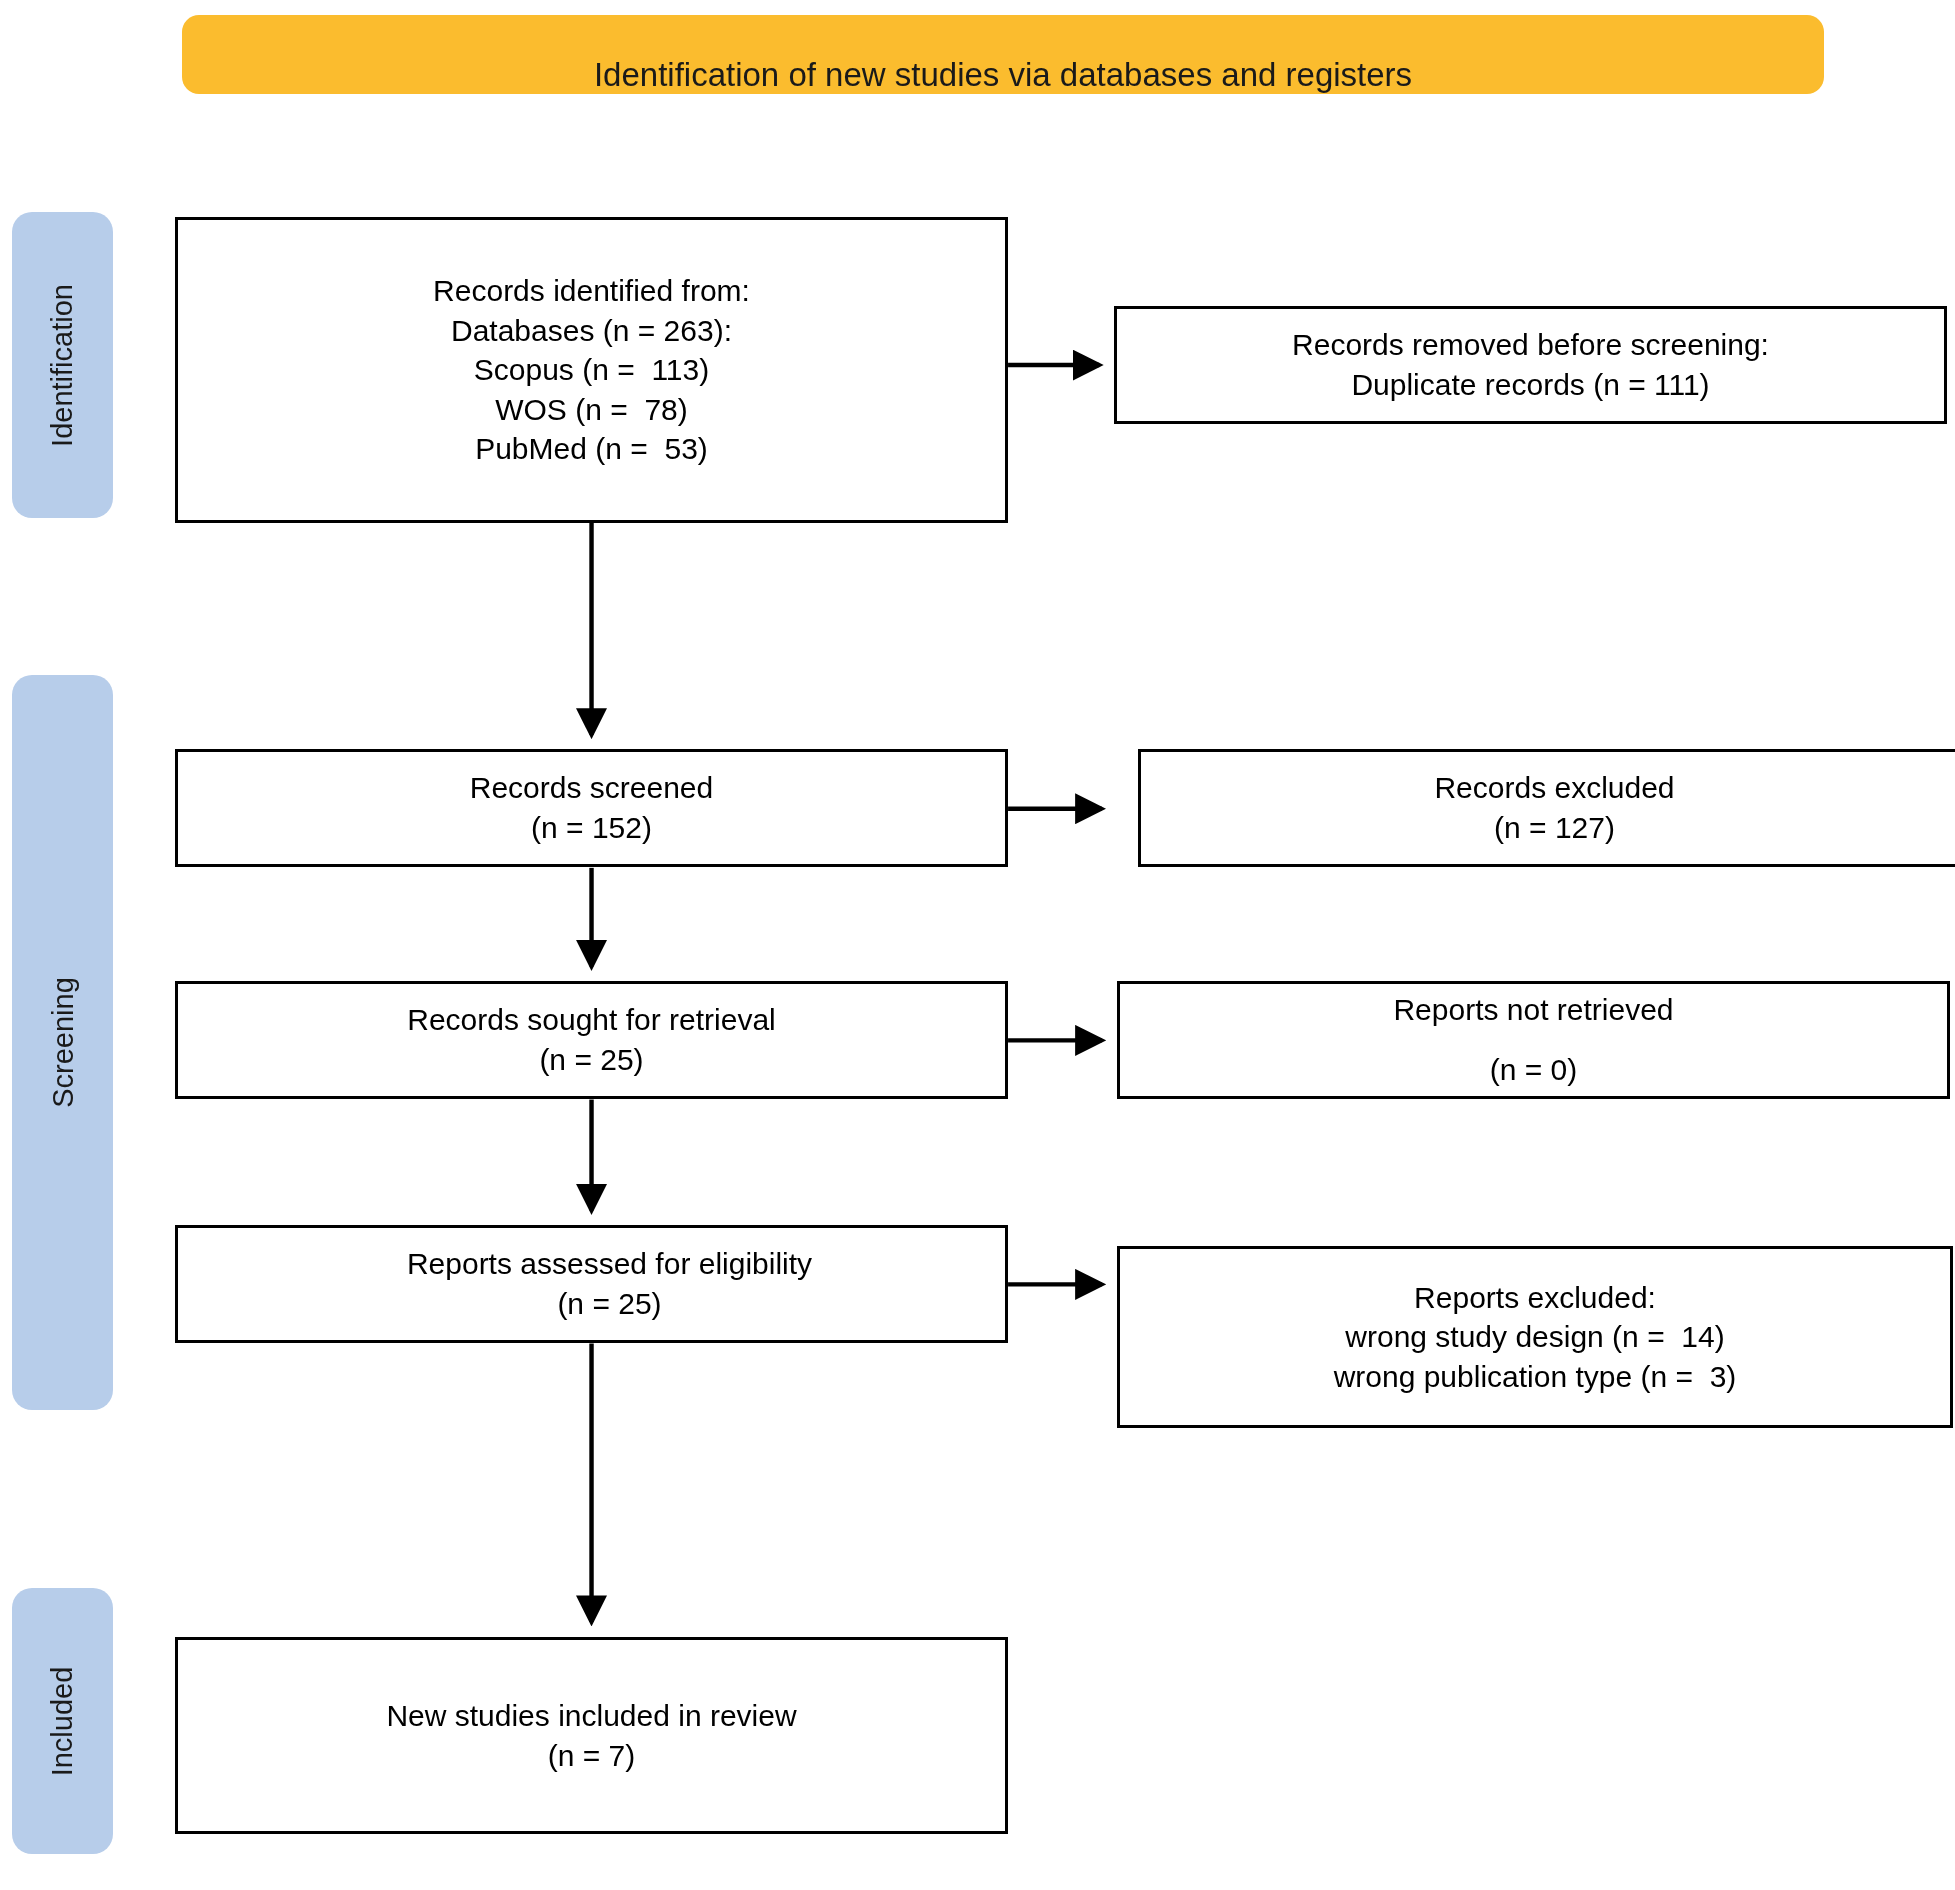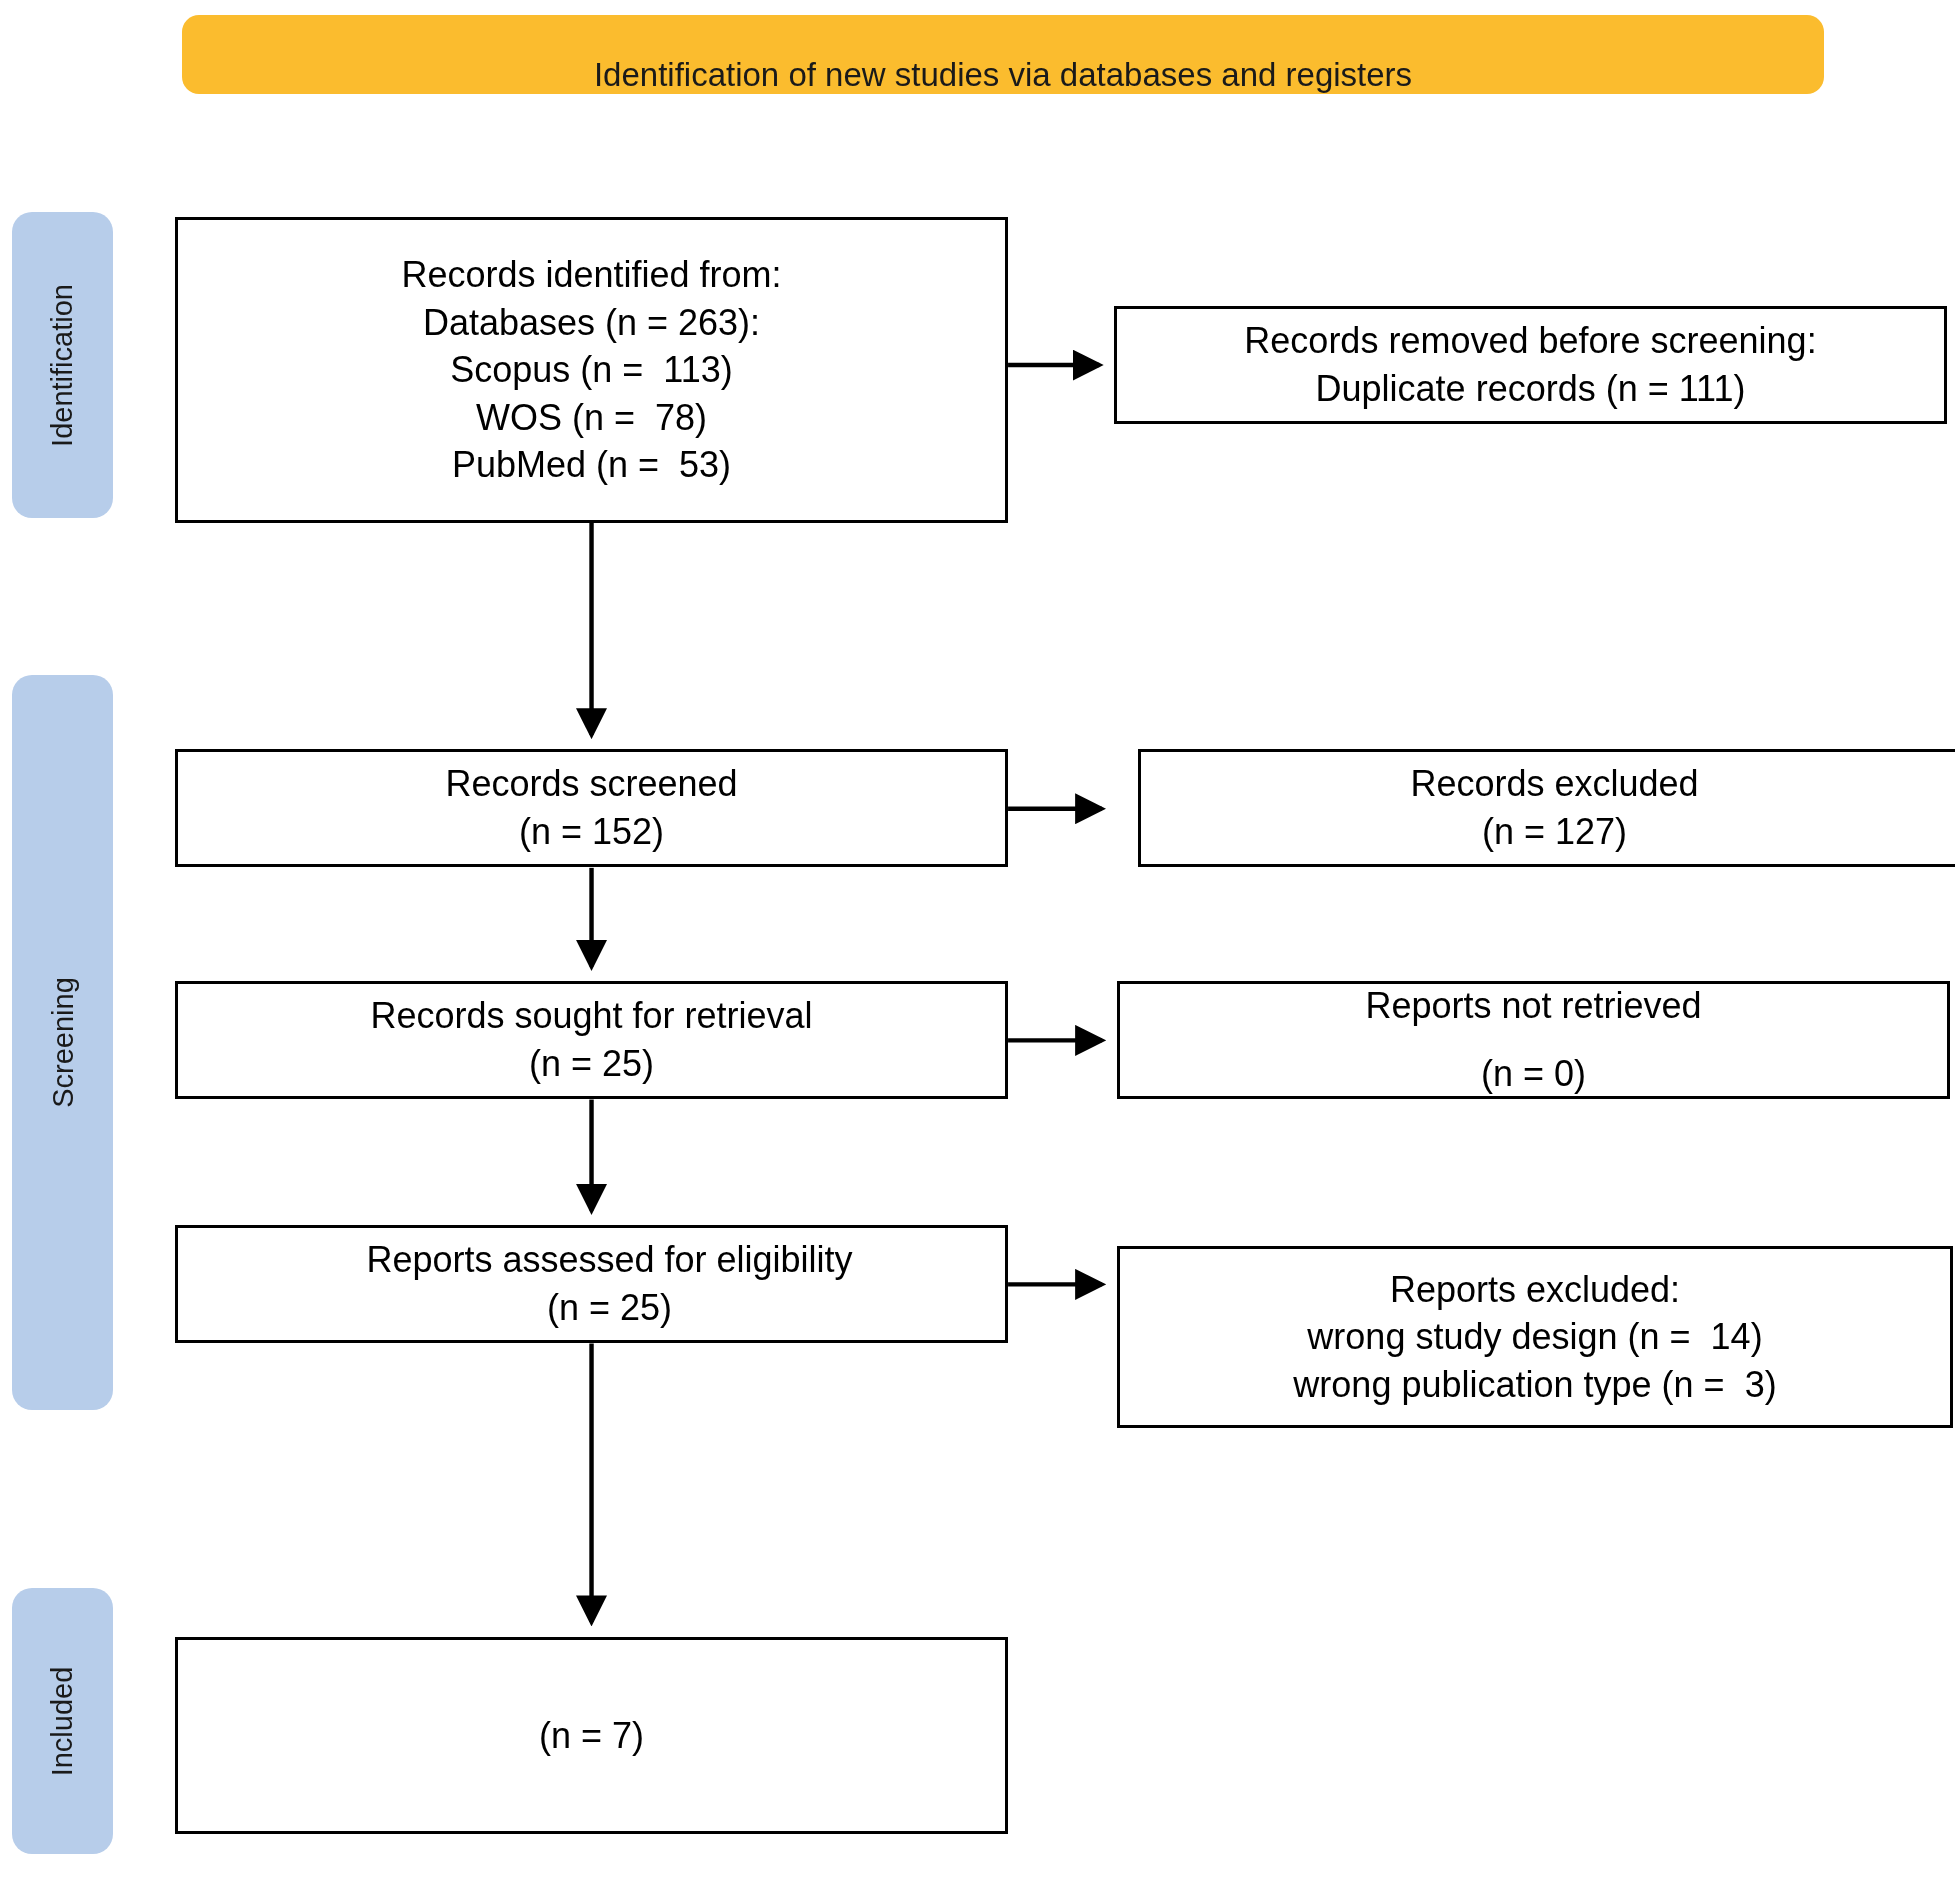--- a/index.html
+++ b/index.html
@@ -73,21 +73,21 @@
   
   .box {
     position: absolute;
     border: 3px solid #000000;
     background: #ffffff;
     box-sizing: border-box;
     display: flex;
     flex-direction: column;
     align-items: center;
     justify-content: center;
-    font-size: 36px;
+    font-size: 30px;
     line-height: 1.32;
     text-align: center;
     padding: 5px 12px;
   }
   .box .line {
     white-space: pre;
   }
 
   #box-identified   { left: 175px;  top: 217px;  width: 833px; height: 306px; }
   #box-removed      { left: 1114px; top: 306px;  width: 833px; height: 118px; }
@@ -190,17 +190,18 @@
     <div class="line">(n = 25)</div>
   </div>
 
   <div class="box" id="box-reportsexcl">
     <div class="line">Reports excluded:</div>
     <div class="line">wrong study design (n =  14)</div>
     <div class="line">wrong publication type (n =  3)</div>
   </div>
 
   <div class="box" id="box-included">
+    <div class="line">New studies included in review</div>
     <div class="line">(n = 7)</div>
   </div>
 
 </div>
 
 
 </body></html>

